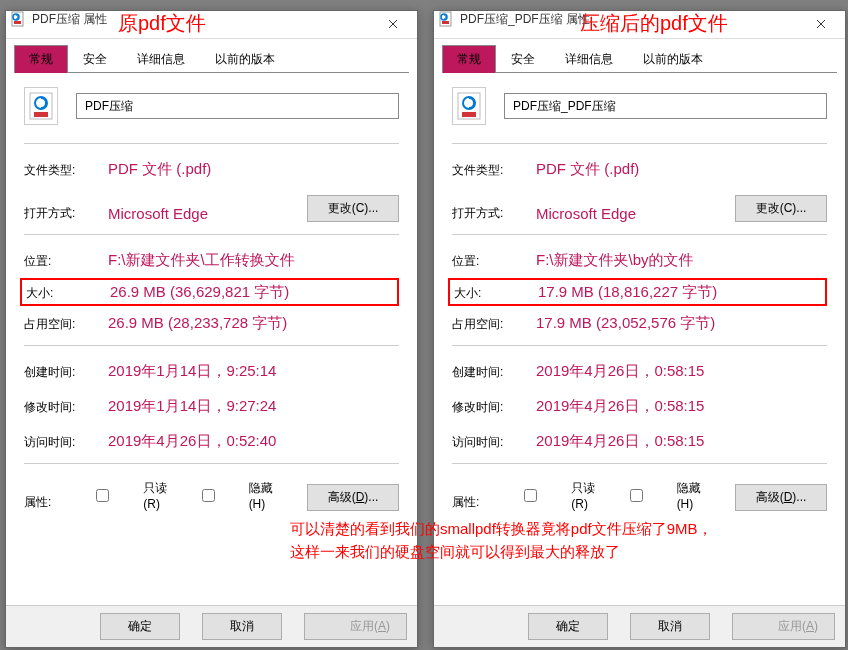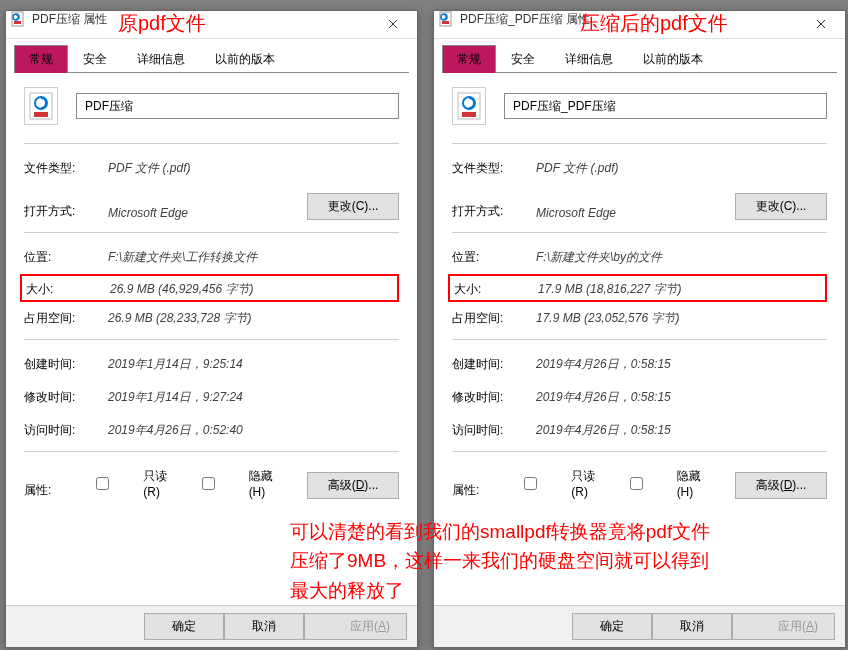--- a/index.html
+++ b/index.html
@@ -97,23 +97,22 @@
   padding: 8px 0;
   min-height: 28px;
 }
 .row-label {
   width: 84px;
   color: #000;
   font-size: 12px;
 }
 .row-value {
   flex: 1;
-  color: #404040;
-  font-size: 12px;
-  font-style: italic;
+  color: #be185d;
+  font-size: 15px;
 }
 .change-btn, .adv-btn {
   padding: 4px 14px;
   background: #e1e1e1;
   border: 1px solid #adadad;
   cursor: pointer;
   font-size: 12px;
   min-width: 92px;
 }
 .highlight {
@@ -133,41 +132,41 @@
   position: absolute;
   bottom: 0;
   left: 0;
   right: 0;
   height: 42px;
   border-top: 1px solid #ccc;
   display: flex;
   align-items: center;
   justify-content: flex-end;
   padding: 0 10px;
-  gap: 0;
+  gap: 22px;
   background: #f0f0f0;
 }
 .dlg-btn {
   min-width: 80px;
   padding: 4px 16px;
   background: #e1e1e1;
   border: 1px solid #adadad;
   cursor: pointer;
   font-size: 12px;
 }
 .dlg-btn.disabled { color: #999; padding-left: 45px; }
 .annotation {
   position: absolute;
   color: #ff0000;
   font-size: 20px;
   font-family: "SimSun","Microsoft YaHei",sans-serif;
   pointer-events: none;
 }
 .annotation.small { font-size: 20px; }
-.annotation.para { font-size: 19px; line-height: 1.55; width: 430px; }
+.annotation.para { font-size: 15px; line-height: 1.55; width: 430px; }
 .underline-letter { text-decoration: underline; }
 </style>
 </head>
 <body>
 
 <div class="dialog left">
   <div class="titlebar">
     <div class="titlebar-icon">
       <svg width="16" height="16" viewBox="0 0 16 16">
           <rect x="2" y="1" width="11" height="14" fill="#fff" stroke="#999"></rect>
@@ -212,21 +211,21 @@
       <div class="row-value">Microsoft Edge</div>
       <button class="change-btn">更改(C)...</button>
     </div>
     <div class="divider"></div>
     <div class="row">
       <div class="row-label">位置:</div>
       <div class="row-value">F:\新建文件夹\工作转换文件</div>
     </div>
     <div class="row highlight">
       <div class="row-label">大小:</div>
-      <div class="row-value">26.9 MB (46,929,456 字节)</div>
+      <div class="row-value">26.9 MB (36,629,821 字节)</div>
     </div>
     <div class="row">
       <div class="row-label">占用空间:</div>
       <div class="row-value">26.9 MB (28,233,728 字节)</div>
     </div>
     <div class="divider"></div>
     <div class="row">
       <div class="row-label">创建时间:</div>
       <div class="row-value">2019年1月14日，9:25:14</div>
     </div>

